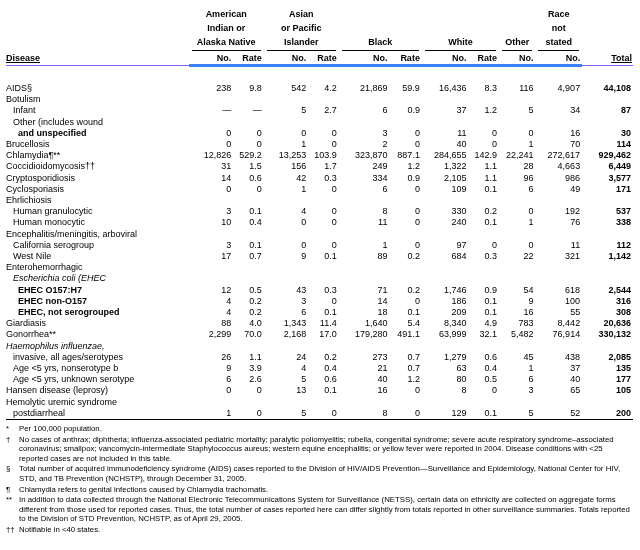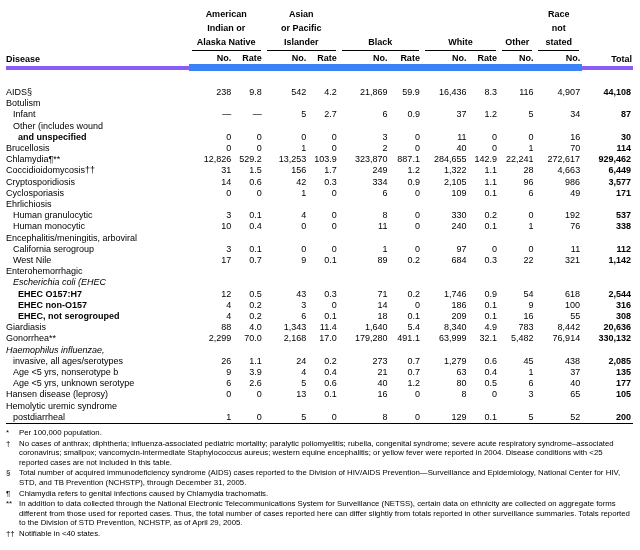--- a/index.html
+++ b/index.html
@@ -26,23 +26,23 @@
   thead th { font-weight: bold; vertical-align: bottom; line-height: 14px; padding-top: 2px; }
   .glab {
     white-space: pre-line;
     text-align: center;
     border-bottom: 1px solid #000;
     margin: 0 3px;
     padding-bottom: 1px;
   }
   .disease-h { text-align: left; }
   .total-h { text-align: right; padding-right: 1px; }
-  .rule2 { border-bottom: 4px solid #8b5cf6; }
+  .rule2 { border-bottom: 1px solid #8b5cf6; text-decoration: underline; }
   .sub th {
-    border-bottom: 7px solid #3b82f6;
+    border-bottom: 3px solid #3b82f6;
     text-align: right;
     padding-right: 2px;
     line-height: 11px;
   }
   tbody td { line-height: 11.2px; vertical-align: bottom; }
   tbody tr:first-child td { padding-top: 16px; }
   td.num { text-align: right; padding-right: 2px; }
   td.total { font-weight: bold; }
   td.disease { text-align: left; white-space: nowrap; overflow: hidden; }
   .ind1 { padding-left: 7px; }

